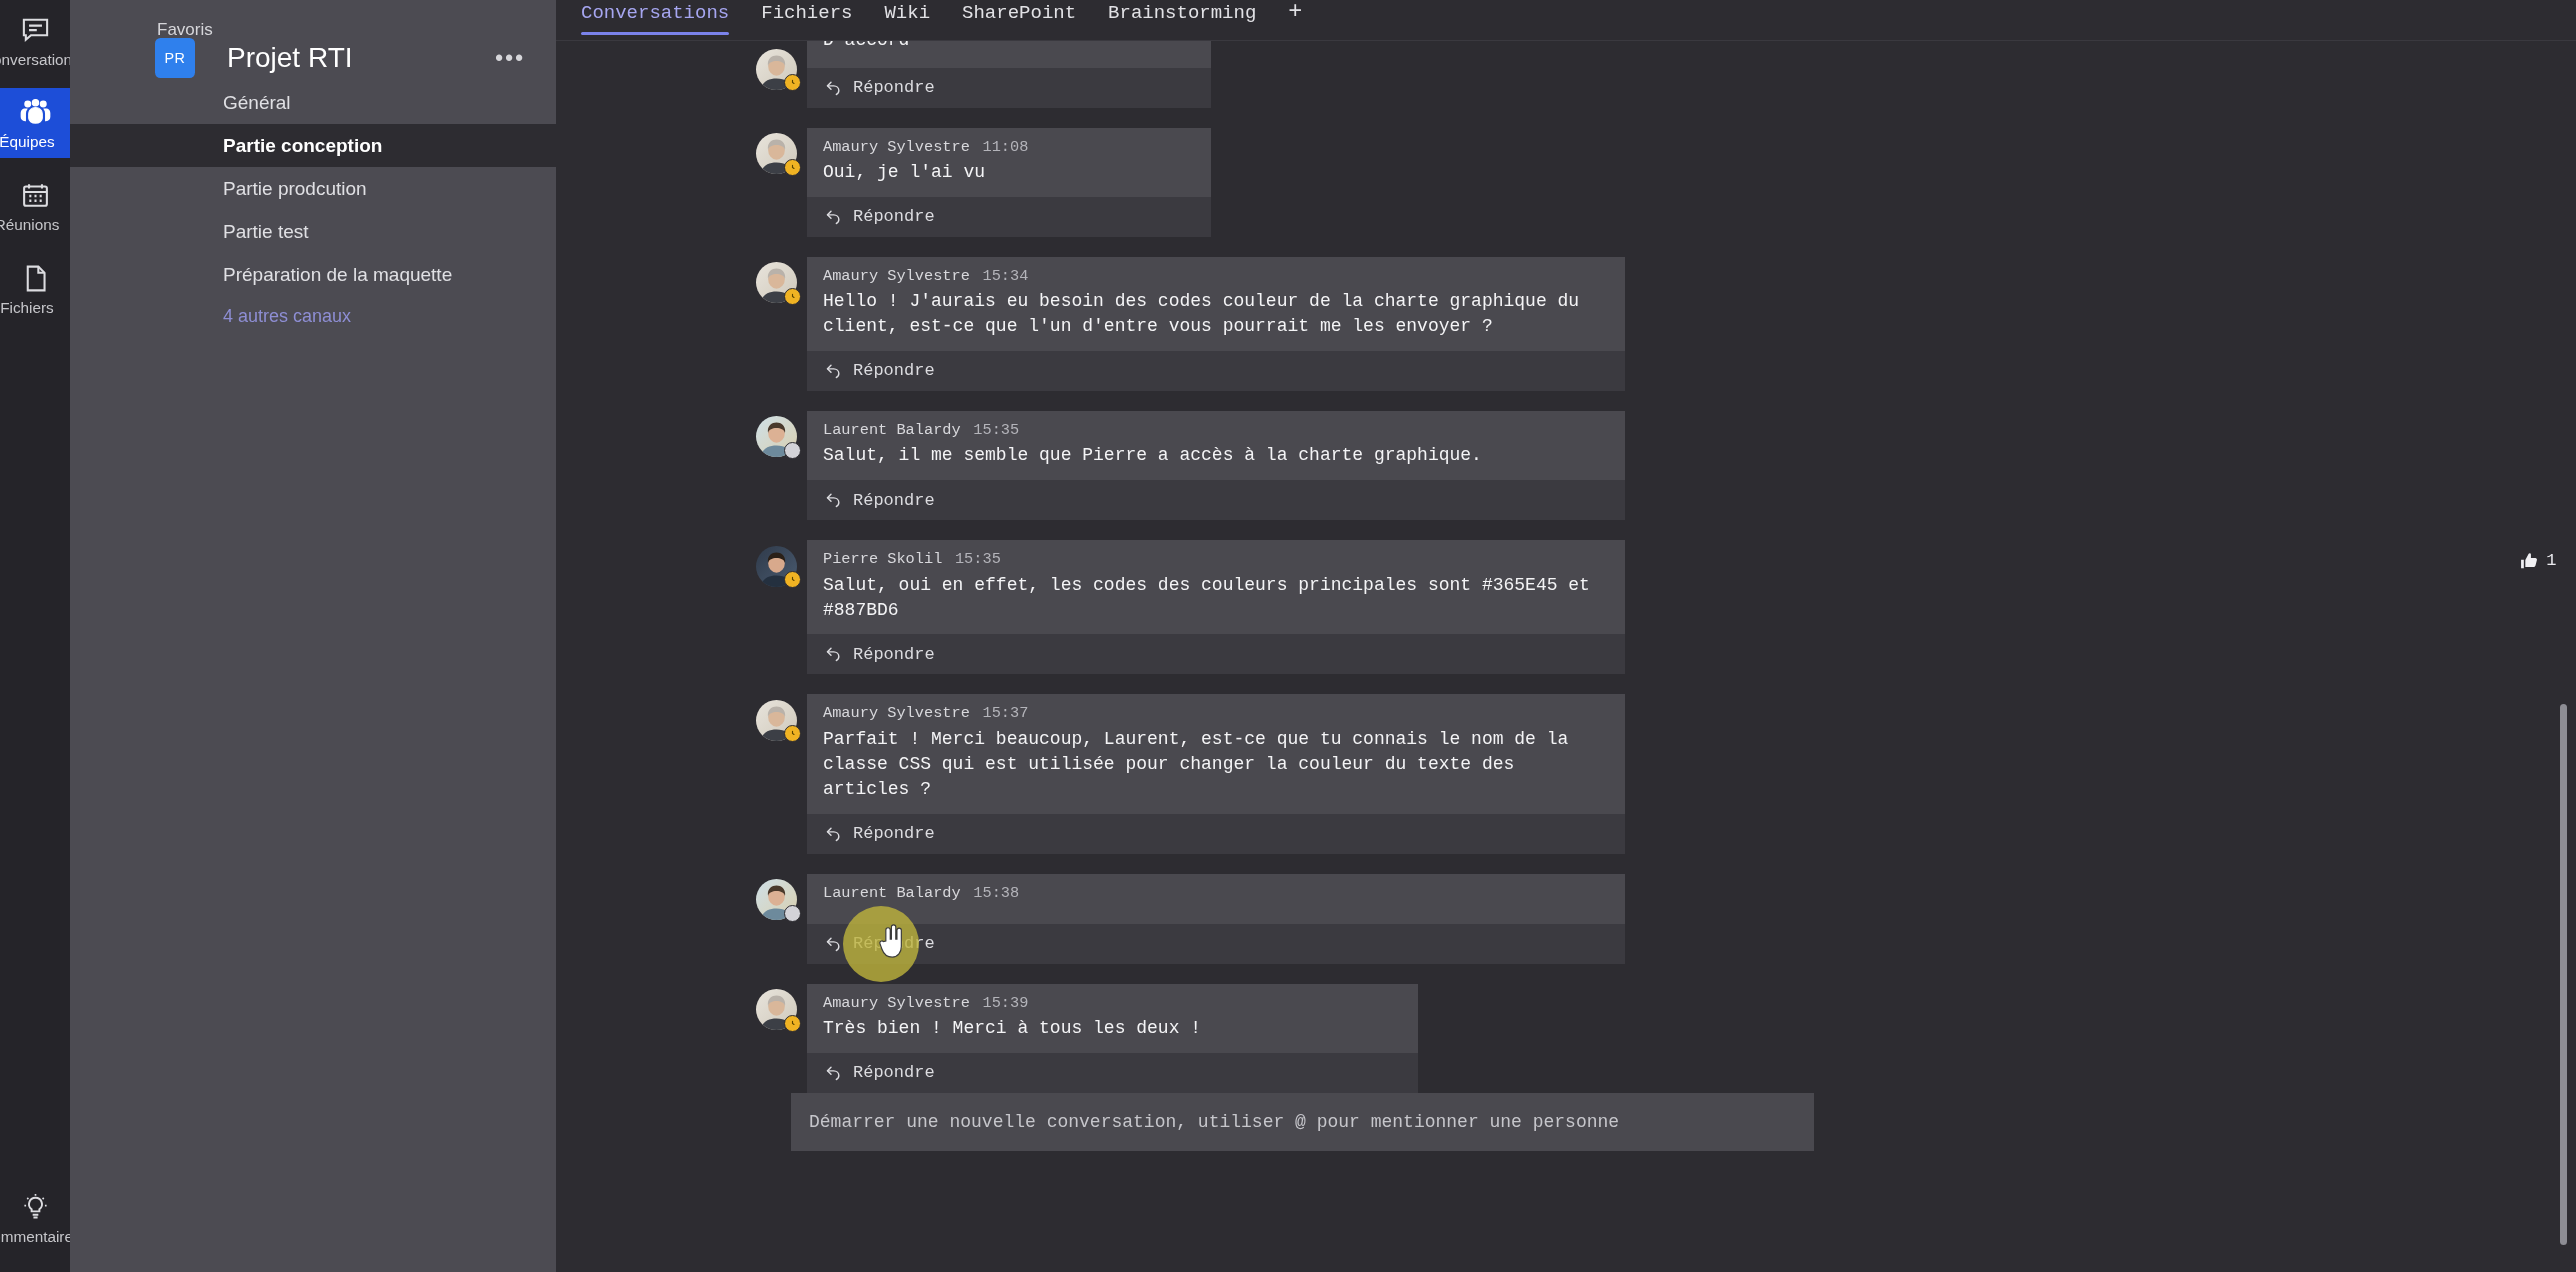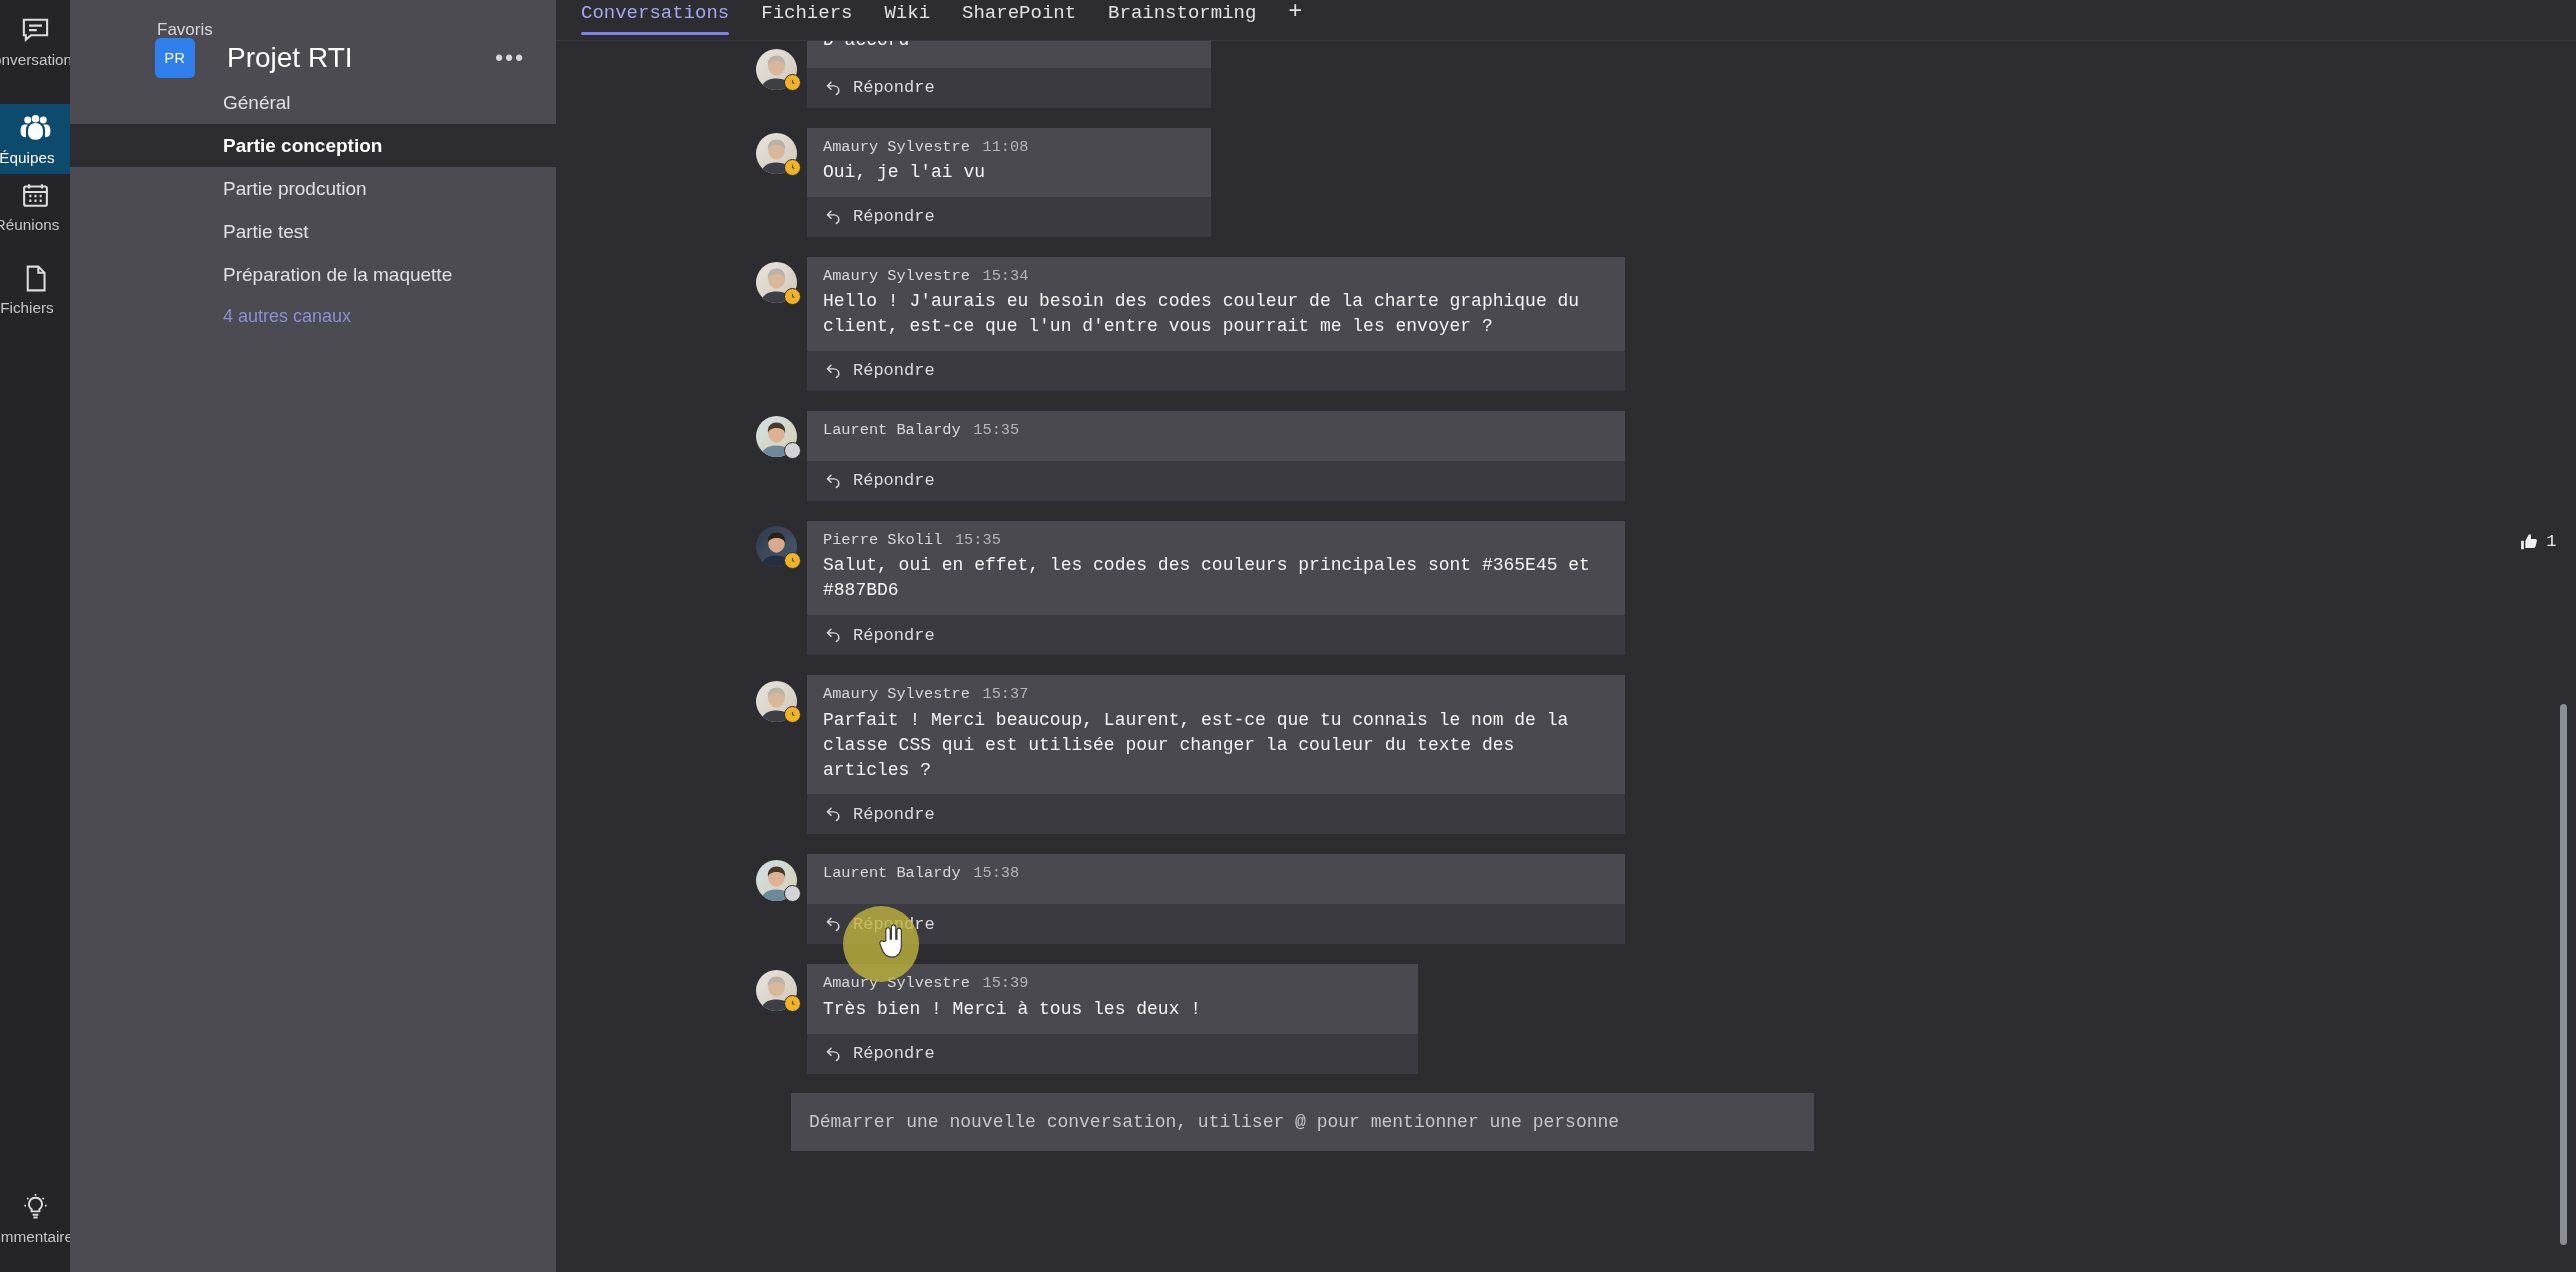--- a/index.html
+++ b/index.html
@@ -28,21 +28,21 @@
     cursor: pointer;
   }
   .rail-item .rail-ico { width: 31px; height: 31px; display: block; }
   .rail-item .rail-ico svg { width: 31px; height: 31px; display:block; }
   .rail-label {
     font-size: 15.3px; line-height: 18px; margin-top: 5.4px;
     white-space: nowrap; color: #c6c6ca;
     
     transform: translateX(-8px);
   }
-  .rail-item.active { background: #0c4a6e; margin-top: 16px; }
+  .rail-item.active { background: #1d4ed8; }
   .rail-item.active .rail-label, .rail-item.active .rail-ico { color: #ffffff; }
   .rail-item.active svg { stroke: #ffffff; }
 
   #rail-conversation { position: absolute; top: 5.4px; left: 0; }
   #rail-equipes      { position: absolute; top: 88px; left: 0; height: 70px; }
   #rail-reunions     { position: absolute; top: 171px; left: 0; }
   #rail-fichiers     { position: absolute; top: 254px; left: 0; }
   #rail-commentaire  { position: absolute; top: 1183px; left: 0; }
 
   
@@ -419,20 +419,21 @@
                   </defs>
                   <rect width="46" height="46" fill="url(#glaurent)"></rect>
                   <path d="M6 46c0-9 7.6-13 17-13s17 4 17 13z" fill="#6d8a9c"></path>
                   <ellipse cx="23" cy="19" rx="9.4" ry="11" fill="#dcb194"></ellipse>
                   <path d="M13.3 16.8c0-6.2 4.2-9.6 9.7-9.6s9.7 3.4 9.7 9.6c0 1.1-.3 2-.3 2-1.1-3.5-4.6-5.2-9.4-5.2s-8.3 1.7-9.4 5.2c0 0-.3-.9-.3-2z" fill="#4a3a2c"></path>
                 </svg>
               </div>    
               <div class="presence offline" style="top:31px;">    </div>    
               <div class="bubble" style="width:818px;">
                 <div class="meta"><span class="who">Laurent Balardy</span><span class="when">15:35</span></div>      
+                <div class="body">Salut, il me semble que Pierre a accès à la charte graphique.</div>    
               </div>    
               <div class="reply-bar" style="width:818px;">
                 <svg class="rico" viewBox="0 0 24 24" fill="none" stroke="#dcdce0" stroke-width="1.7" stroke-linecap="round" stroke-linejoin="round">
                   <path d="M9.6 5.2L5.4 9.4l4.2 4.2"></path>
                   <path d="M5.4 9.4h7.4c3.5 0 6.2 2.5 6.2 5.6 0 2.1-1.2 3.9-3 4.8"></path>
                 </svg>      
                 <span class="rlabel">Répondre</span>    
               </div>  
             </div>
           </div>

